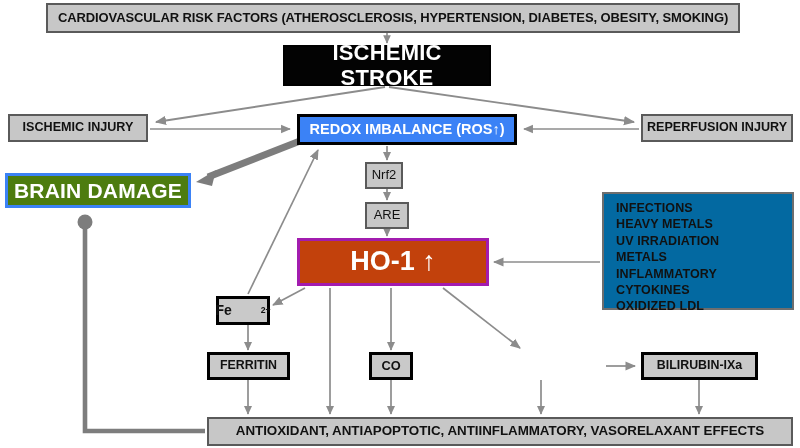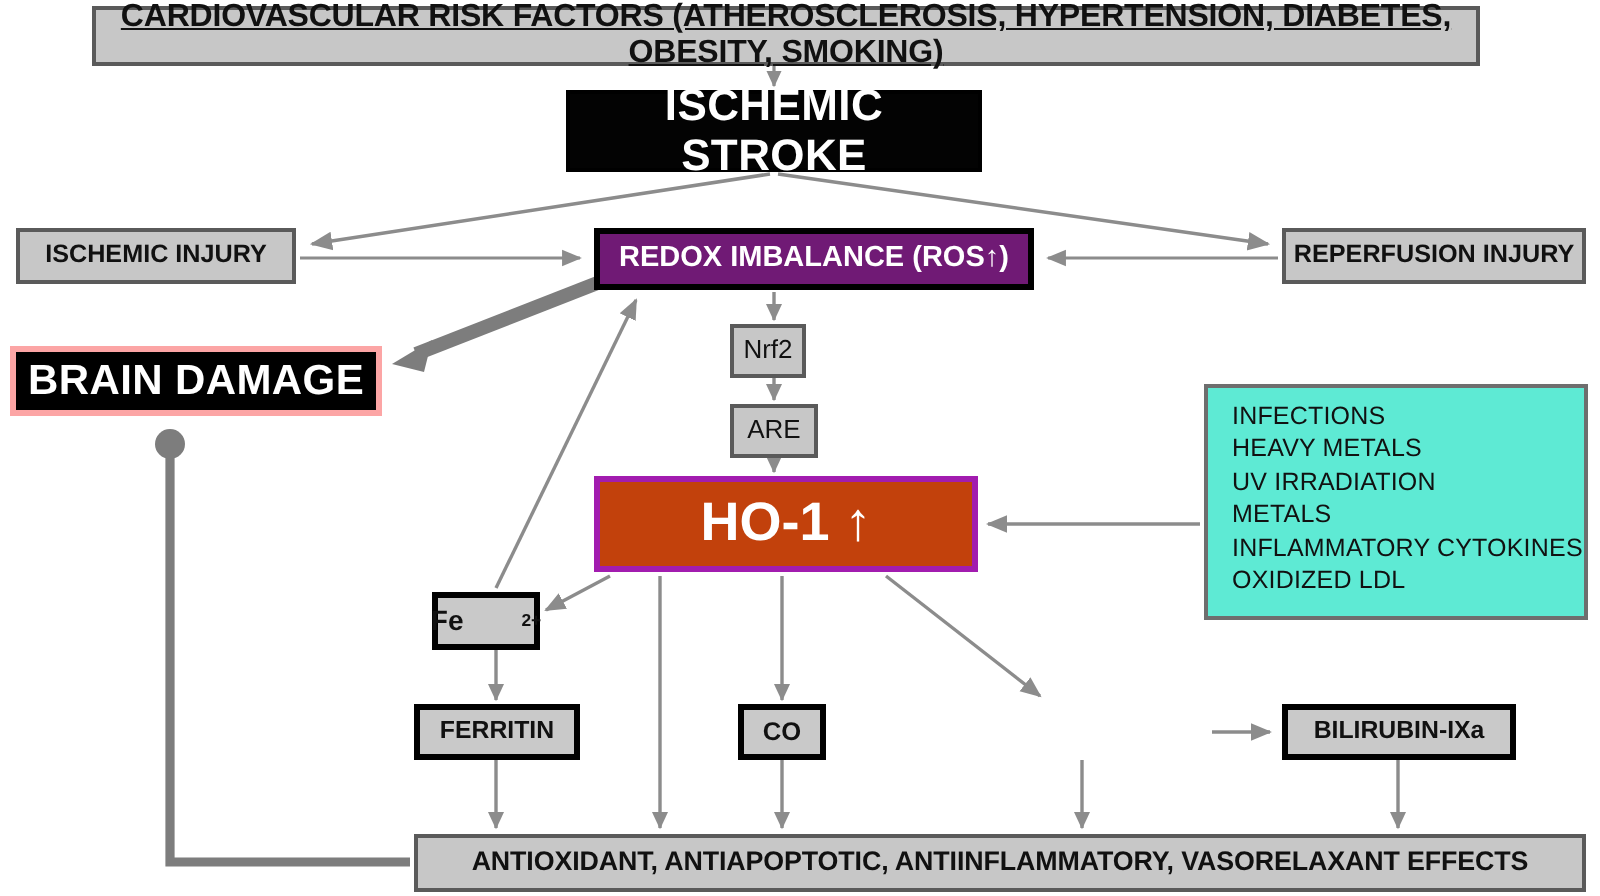--- a/index.html
+++ b/index.html
@@ -46,42 +46,42 @@
     gap: 29px;
   }
   
   .black {
     background: #030303;
     border: 2px solid #000000;
     color: #ffffff;
   }
   
   .dark {
-    background: #701a75;
+    background: #3b82f6;
     border: 3px solid #000000;
     color: #ffffff;
   }
   
   .mid {
     background: #c2410c;
     border: 3px solid #a21caf;
     color: #ffffff;
   }
   .listbox {
-    background: #5eead4;
+    background: #0369a1;
     border: 2px solid #6e6e6e;
     color: #111111;
     display: block;
     text-align: left;
-    font-weight: normal;
+    font-weight: bold;
     padding: 6px 0 6px 12px;
   }
   .listbox .li { display: block; font-size: 12.5px; line-height: 16.4px; letter-spacing: .1px; }
 
-  #n-risk      { left:46px;  top:3px;   width:694px; height:30px; font-size:16px; letter-spacing:-.1px;text-decoration:underline; }
+  #n-risk      { left:46px;  top:3px;   width:694px; height:30px; font-size:13px; letter-spacing:-.1px; }
   #n-stroke    { left:283px; top:45px;  width:208px; height:41px; font-size:22px; letter-spacing:.2px; }
   #n-ischinj   { left:8px;   top:114px; width:140px; height:28px; font-size:12.6px; }
   #n-reperf    { left:641px; top:114px; width:152px; height:28px; font-size:12.6px; }
   #n-redox     { left:297px; top:114px; width:220px; height:31px; font-size:14.5px; }
   #n-brain     { left:5px;   top:173px; width:186px; height:35px; font-size:21px; letter-spacing:.2px; }
   #n-nrf2      { left:365px; top:162px; width:38px;  height:27px; font-size:13px; font-weight:normal; }
   #n-are       { left:365px; top:202px; width:44px;  height:27px; font-size:13px; font-weight:normal; }
   #n-ho1       { left:297px; top:238px; width:192px; height:48px; font-size:27px; }
   #n-triggers  { left:602px; top:192px; width:192px; height:118px; }
   #n-fe        { left:216px; top:296px; width:54px;  height:29px; font-size:14px; }
@@ -162,21 +162,21 @@
   <div class="node light" id="n-risk">CARDIOVASCULAR RISK FACTORS (ATHEROSCLEROSIS, HYPERTENSION, DIABETES, OBESITY, SMOKING)</div>
 
   <div class="node black" id="n-stroke">ISCHEMIC STROKE</div>
 
   <div class="node light" id="n-ischinj">ISCHEMIC INJURY</div>
 
   <div class="node light" id="n-reperf">REPERFUSION INJURY</div>
 
   <div class="node dark" id="n-redox">REDOX IMBALANCE (ROS↑)</div>
 
-  <div class="node" id="n-brain" style="background:#000000;border:3px solid #fca5a5;color:#fff;">BRAIN DAMAGE</div>
+  <div class="node" id="n-brain" style="background:#4d7c0f;border:3px solid #3b82f6;color:#fff;">BRAIN DAMAGE</div>
 
   <div class="node light" id="n-nrf2">Nrf2</div>
 
   <div class="node light" id="n-are">ARE</div>
 
   <div class="node mid" id="n-ho1">HO-1 ↑</div>
 
   <div class="node listbox" id="n-triggers">
     <span class="li">INFECTIONS</span>
     <span class="li">HEAVY METALS</span>

